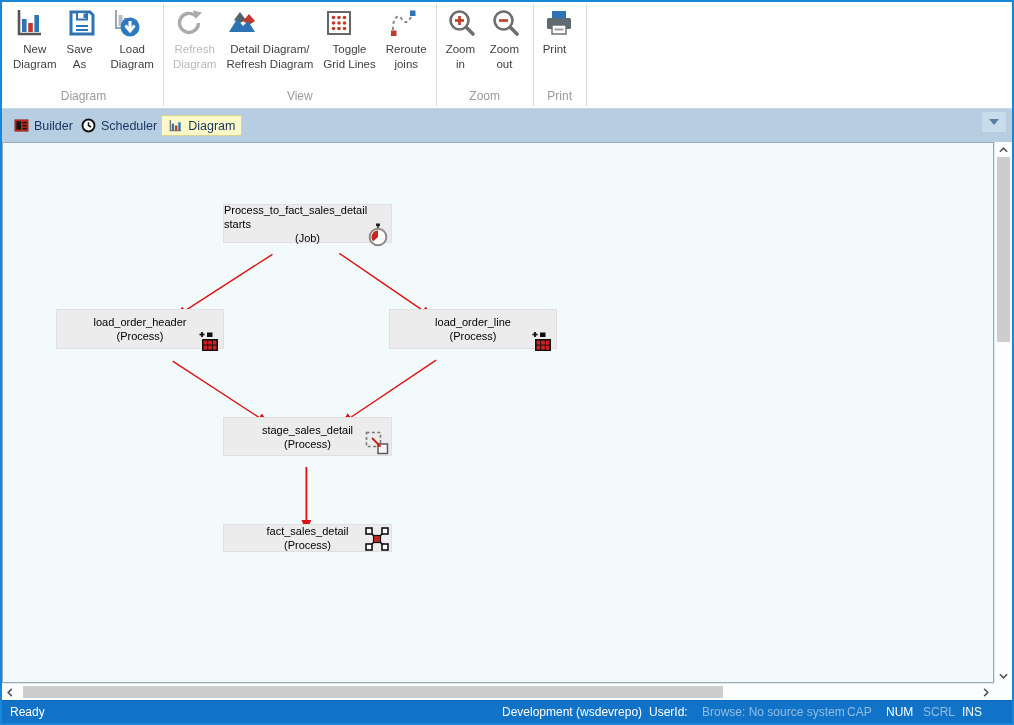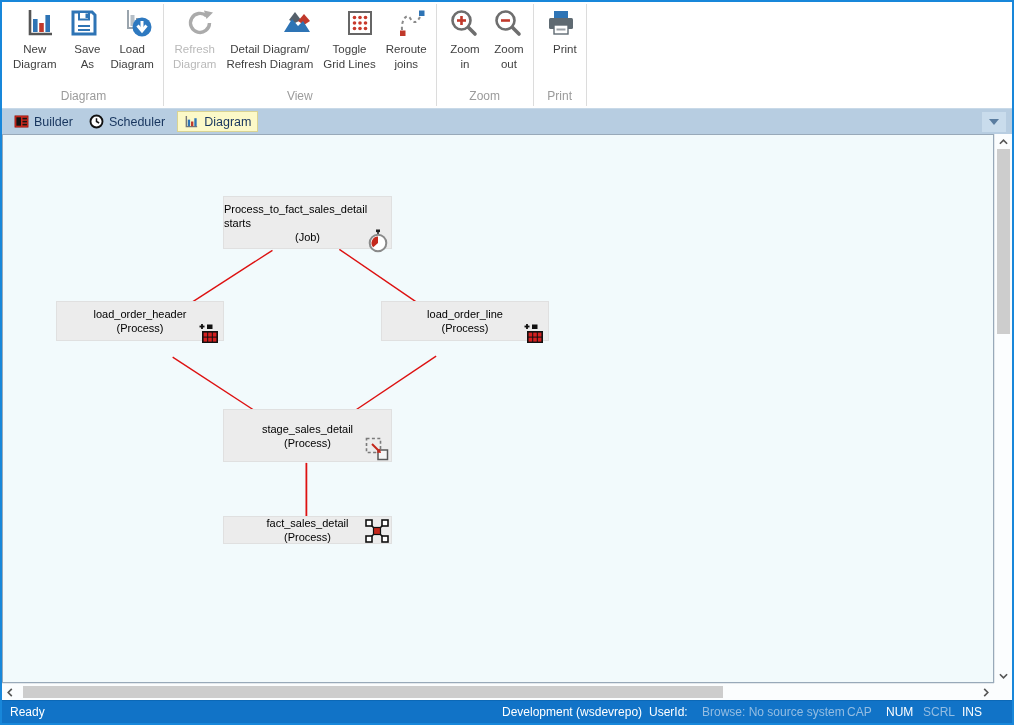--- a/index.html
+++ b/index.html
@@ -23,54 +23,54 @@
   }
   .rtab.selected {
     background: #fff; border: 1px solid #d9d9d9; border-bottom: 1px solid #fff;
     color: #2569d8;
   }
 
   .ribbon-body { height: 106px; display: flex; align-items: stretch; padding-left: 3px; background: #fff; }
   .rgroup { display: flex; flex-direction: column; padding: 1px 3px 0; }
   .rgroup-buttons { display: flex; flex: 1; align-items: flex-start; }
   .rbtn {
-    display: flex; flex-direction: column; align-items: flex-end;
+    display: flex; flex-direction: column; align-items: flex-start;
     padding: 4px 5px 0; text-align: center; min-width: 44px; cursor: default;
   }
   .rbtn .ricon { width: 32px; height: 32px; }
   .rbtn .rlabel {
     margin-top: 3px; font-size: 11.5px; line-height: 1.28; color: #3f3f3f;
     white-space: pre-line;
   }
   .rbtn.disabled .rlabel { color: #b9b9b9; }
   .rgroup-label { text-align: center; font-size: 12px; color: #9b9b9b; padding: 3px 0 5px; }
   .rsep { width: 1px; background: #dcdcdc; margin: 2px 1px; }
 
   
   .doc-tabs {
-    height: 26px; background: #b7cde1; border-top: 1px solid #c8d9e8;
-    display: flex; align-items: center; padding-left: 8px; gap: 8px; position: relative;
+    height: 34px; background: #b7cde1; border-top: 1px solid #c8d9e8;
+    display: flex; align-items: center; padding-left: 8px; position: relative;
   }
   .dtab { display: flex; align-items: center; gap: 5px; font-size: 12.5px; color: #17355e; padding: 2px 4px; cursor: default; }
   .dtab .dticon { width: 15px; height: 15px; display: block; }
   .dtab.selected { background: #fcf9c8; border: 1px solid #d9d393; padding: 2px 6px; }
   .dtab-dropdown {
     position: absolute; right: 6px; top: 3px; width: 24px; height: 20px;
     background: #c9dcec; display: flex; align-items: center; justify-content: center; cursor: default;
   }
 
   
   .main { flex: 1; position: relative; background: #fff; }
   .canvas {
     position: absolute; left: 0; top: 0; right: 18px; bottom: 17px;
     background: #f2fafc; border: 1px solid #98a9b9; overflow: hidden;
   }
   .edges { position: absolute; left: 0; top: 0; width: 100%; height: 100%; }
   .node {
-    position: absolute; width: 169px; height: 53px; background: #ececec;
+    position: absolute; width: 169px; height: 39px; background: #ececec;
     border: 1px solid #e0e0e0; display: flex; flex-direction: column;
     align-items: center; justify-content: center; font-size: 11px; color: #000;
     line-height: 14px; cursor: default;
   }
   .node .node-icon { position: absolute; }
 
   
   .vscroll {
     position: absolute; top: 0; right: 0; width: 18px; bottom: 17px;
     background: #fbfdfe; border-left: 1px solid #e3e8ec;
@@ -313,21 +313,21 @@
           <rect x="4" y="8" width="16" height="12" fill="#111"></rect>
           <rect x="5.6" y="9.6" width="3.6" height="4" fill="#d41f1f"></rect>
           <rect x="10.2" y="9.6" width="3.6" height="4" fill="#d41f1f"></rect>
           <rect x="14.8" y="9.6" width="3.6" height="4" fill="#d41f1f"></rect>
           <rect x="5.6" y="14.6" width="3.6" height="4" fill="#d41f1f"></rect>
           <rect x="10.2" y="14.6" width="3.6" height="4" fill="#d41f1f"></rect>
           <rect x="14.8" y="14.6" width="3.6" height="4" fill="#d41f1f"></rect>
         </svg>
       </div>
 
-      <div class="node" style="left:378px; top:166px; width:168px; height:40px;">
+      <div class="node" style="left:386px; top:166px; width:168px; height:40px;">
         <div>load_order_line</div>
         <div>(Process)</div>
         <svg class="node-icon" style="right:3px; bottom:-5px;" width="22" height="22" viewBox="0 0 22 22">
           <line x1="4" y1="1" x2="4" y2="6" stroke="#111" stroke-width="1.8"></line>
           <line x1="1.5" y1="3.5" x2="6.5" y2="3.5" stroke="#111" stroke-width="1.8"></line>
           <rect x="9" y="1.5" width="5.5" height="4.5" fill="#111"></rect>
           <rect x="4" y="8" width="16" height="12" fill="#111"></rect>
           <rect x="5.6" y="9.6" width="3.6" height="4" fill="#d41f1f"></rect>
           <rect x="10.2" y="9.6" width="3.6" height="4" fill="#d41f1f"></rect>
           <rect x="14.8" y="9.6" width="3.6" height="4" fill="#d41f1f"></rect>

